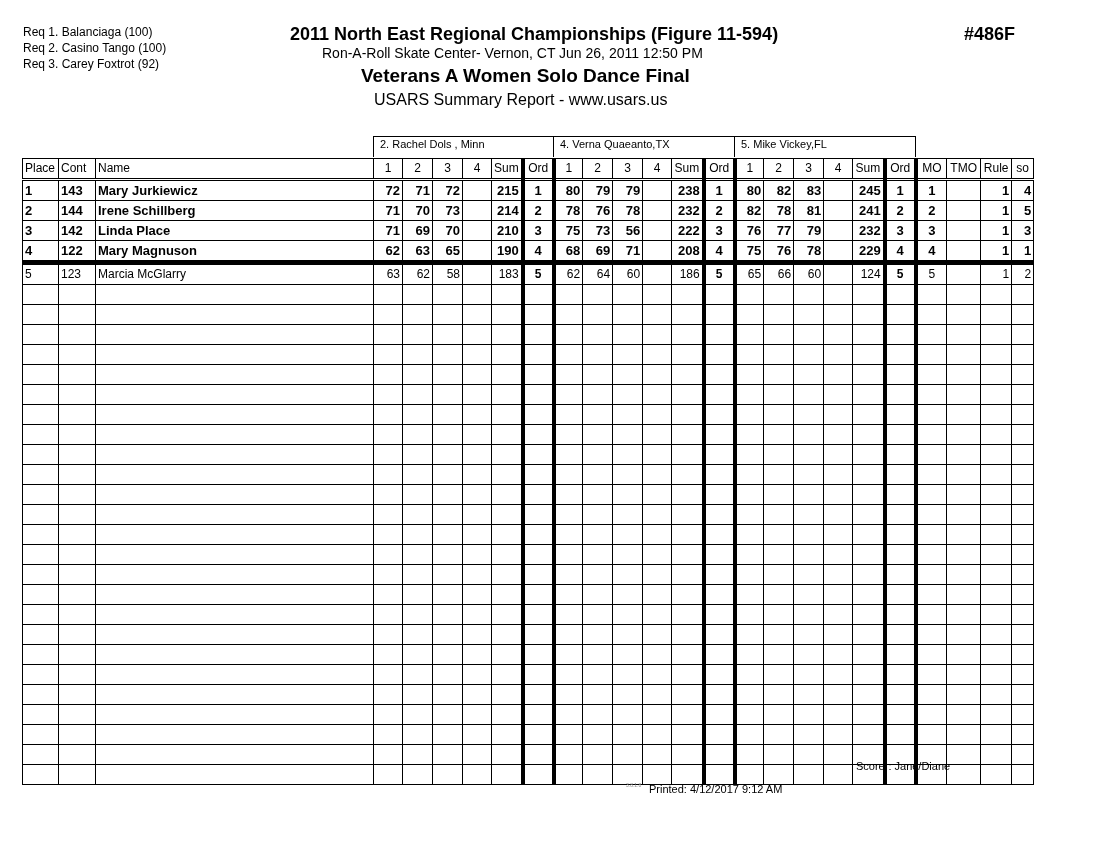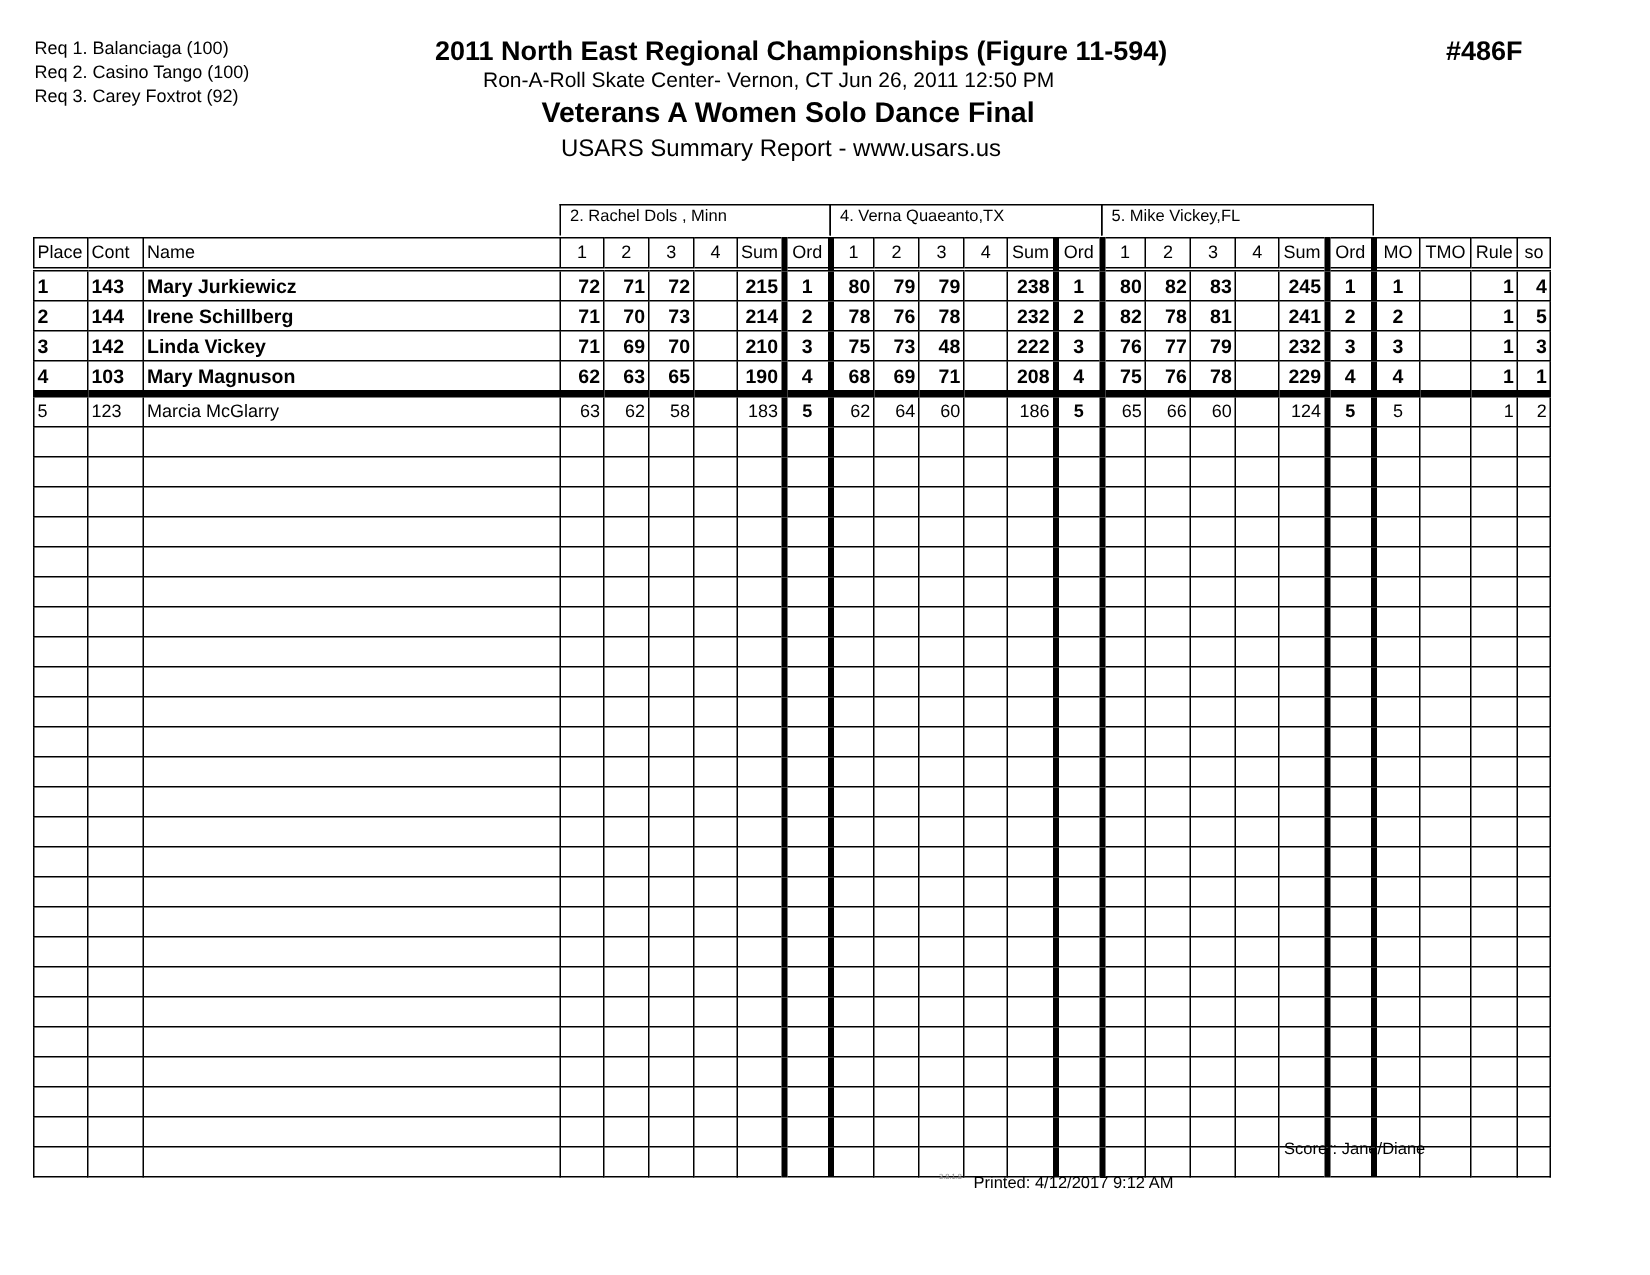--- a/index.html
+++ b/index.html
@@ -146,47 +146,47 @@
         <td class="r thickR">241</td>
         <td class="c thickR" style="font-weight: bold;">2</td>
         <td class="c">2</td>
         <td class="c"></td>
         <td class="r">1</td>
         <td class="r">5</td>
       </tr>
       <tr class="bold">
         <td>3</td>
         <td>142</td>
-        <td>Linda Vickey</td>
+        <td>Linda Place</td>
         <td class="r">71</td>
         <td class="r">69</td>
         <td class="r">70</td>
         <td class="r"></td>
         <td class="r thickR">210</td>
         <td class="c thickR" style="font-weight: bold;">3</td>
         <td class="r">75</td>
         <td class="r">73</td>
-        <td class="r">48</td>
+        <td class="r">56</td>
         <td class="r"></td>
         <td class="r thickR">222</td>
         <td class="c thickR" style="font-weight: bold;">3</td>
         <td class="r">76</td>
         <td class="r">77</td>
         <td class="r">79</td>
         <td class="r"></td>
         <td class="r thickR">232</td>
         <td class="c thickR" style="font-weight: bold;">3</td>
         <td class="c">3</td>
         <td class="c"></td>
         <td class="r">1</td>
         <td class="r">3</td>
       </tr>
       <tr class="bold cut">
         <td>4</td>
-        <td>103</td>
+        <td>122</td>
         <td>Mary Magnuson</td>
         <td class="r">62</td>
         <td class="r">63</td>
         <td class="r">65</td>
         <td class="r"></td>
         <td class="r thickR">190</td>
         <td class="c thickR" style="font-weight: bold;">4</td>
         <td class="r">68</td>
         <td class="r">69</td>
         <td class="r">71</td>

